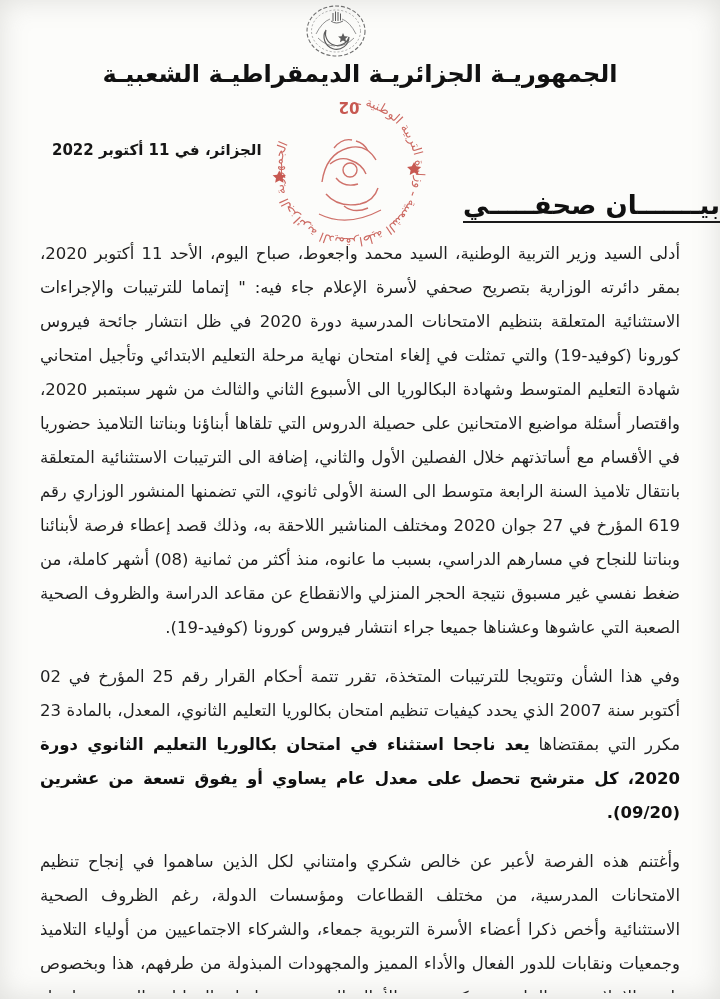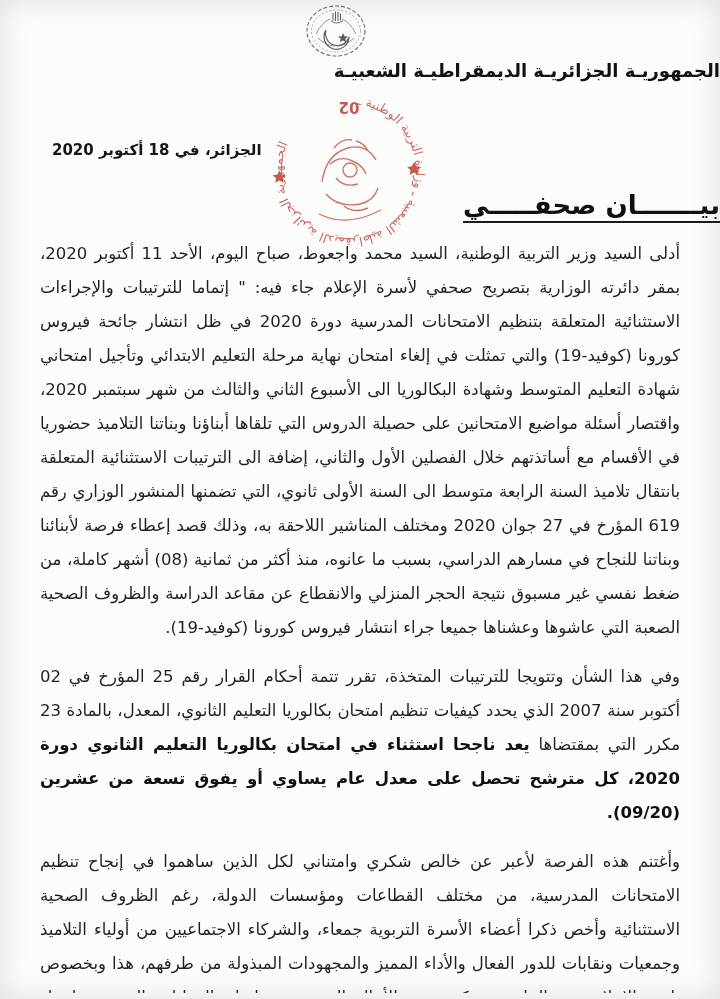--- a/index.html
+++ b/index.html
@@ -31,21 +31,21 @@
   
   .hline {
     position: absolute;
     left: 0;
     width: 720px;
     text-align: center;
     direction: rtl;
     font-weight: 700;
     color: #111;
   }
-  .hline1 { top: 60px; font-size: 18px; letter-spacing: 0.5px; text-align: right; }
+  .hline1 { top: 60px; font-size: 24px; letter-spacing: 0.5px; }
   .hline2 { top: 99px; font-size: 20px; }
   
   .stamp {
     position: absolute;
     left: 264px;
     top: 86px;
     width: 170px;
     height: 170px;
     mix-blend-mode: multiply;
     opacity: 0.9;
@@ -134,21 +134,21 @@
         <path d="M70 62 q8 -10 18 -8 M92 55 q8 2 12 10"></path>
         <path d="M66 78 q10 -8 20 -4 q12 4 16 14"></path>
         <path d="M72 92 q8 10 22 6"></path>
         <circle cx="86" cy="84" r="7"></circle>
         <path d="M80 120 q10 8 24 2"></path>
         <path d="M55 128 q28 14 62 -4" stroke-width="1.1"></path>
       </g>
     </g>
   </svg>
 
-  <div class="date-line">الجزائر، في 18 أكتوبر 2020</div>
+  <div class="date-line">الجزائر، في 11 أكتوبر 2022</div>
 
   <div class="doc-title">
     <span class="t-inner">بيـــــــان صحفـــــي</span>
   </div>
 
   <div class="body-text">
     <p>
       <span>أدلى السيد وزير التربية الوطنية، السيد محمد واجعوط، صباح اليوم، الأحد 11 أكتوبر 2020، بمقر دائرته الوزارية بتصريح صحفي لأسرة الإعلام جاء فيه: " إتماما للترتيبات والإجراءات الاستثنائية المتعلقة بتنظيم الامتحانات المدرسية دورة 2020 في ظل انتشار جائحة فيروس كورونا (كوفيد-19) والتي تمثلت في إلغاء امتحان نهاية مرحلة التعليم الابتدائي وتأجيل امتحاني شهادة التعليم المتوسط وشهادة البكالوريا الى الأسبوع الثاني والثالث من شهر سبتمبر 2020، واقتصار أسئلة مواضيع الامتحانين على حصيلة الدروس التي تلقاها أبناؤنا وبناتنا التلاميذ حضوريا في الأقسام مع أساتذتهم خلال الفصلين الأول والثاني، إضافة الى الترتيبات الاستثنائية المتعلقة بانتقال تلاميذ السنة الرابعة متوسط الى السنة الأولى ثانوي، التي تضمنها المنشور الوزاري رقم 619 المؤرخ في 27 جوان 2020 ومختلف المناشير اللاحقة به، وذلك قصد إعطاء فرصة لأبنائنا وبناتنا للنجاح في مسارهم الدراسي، بسبب ما عانوه، منذ أكثر من ثمانية (08) أشهر كاملة، من ضغط نفسي غير مسبوق نتيجة الحجر المنزلي والانقطاع عن مقاعد الدراسة والظروف الصحية الصعبة التي عاشوها وعشناها جميعا جراء انتشار فيروس كورونا (كوفيد-19).</span>
     </p>
     <p>

